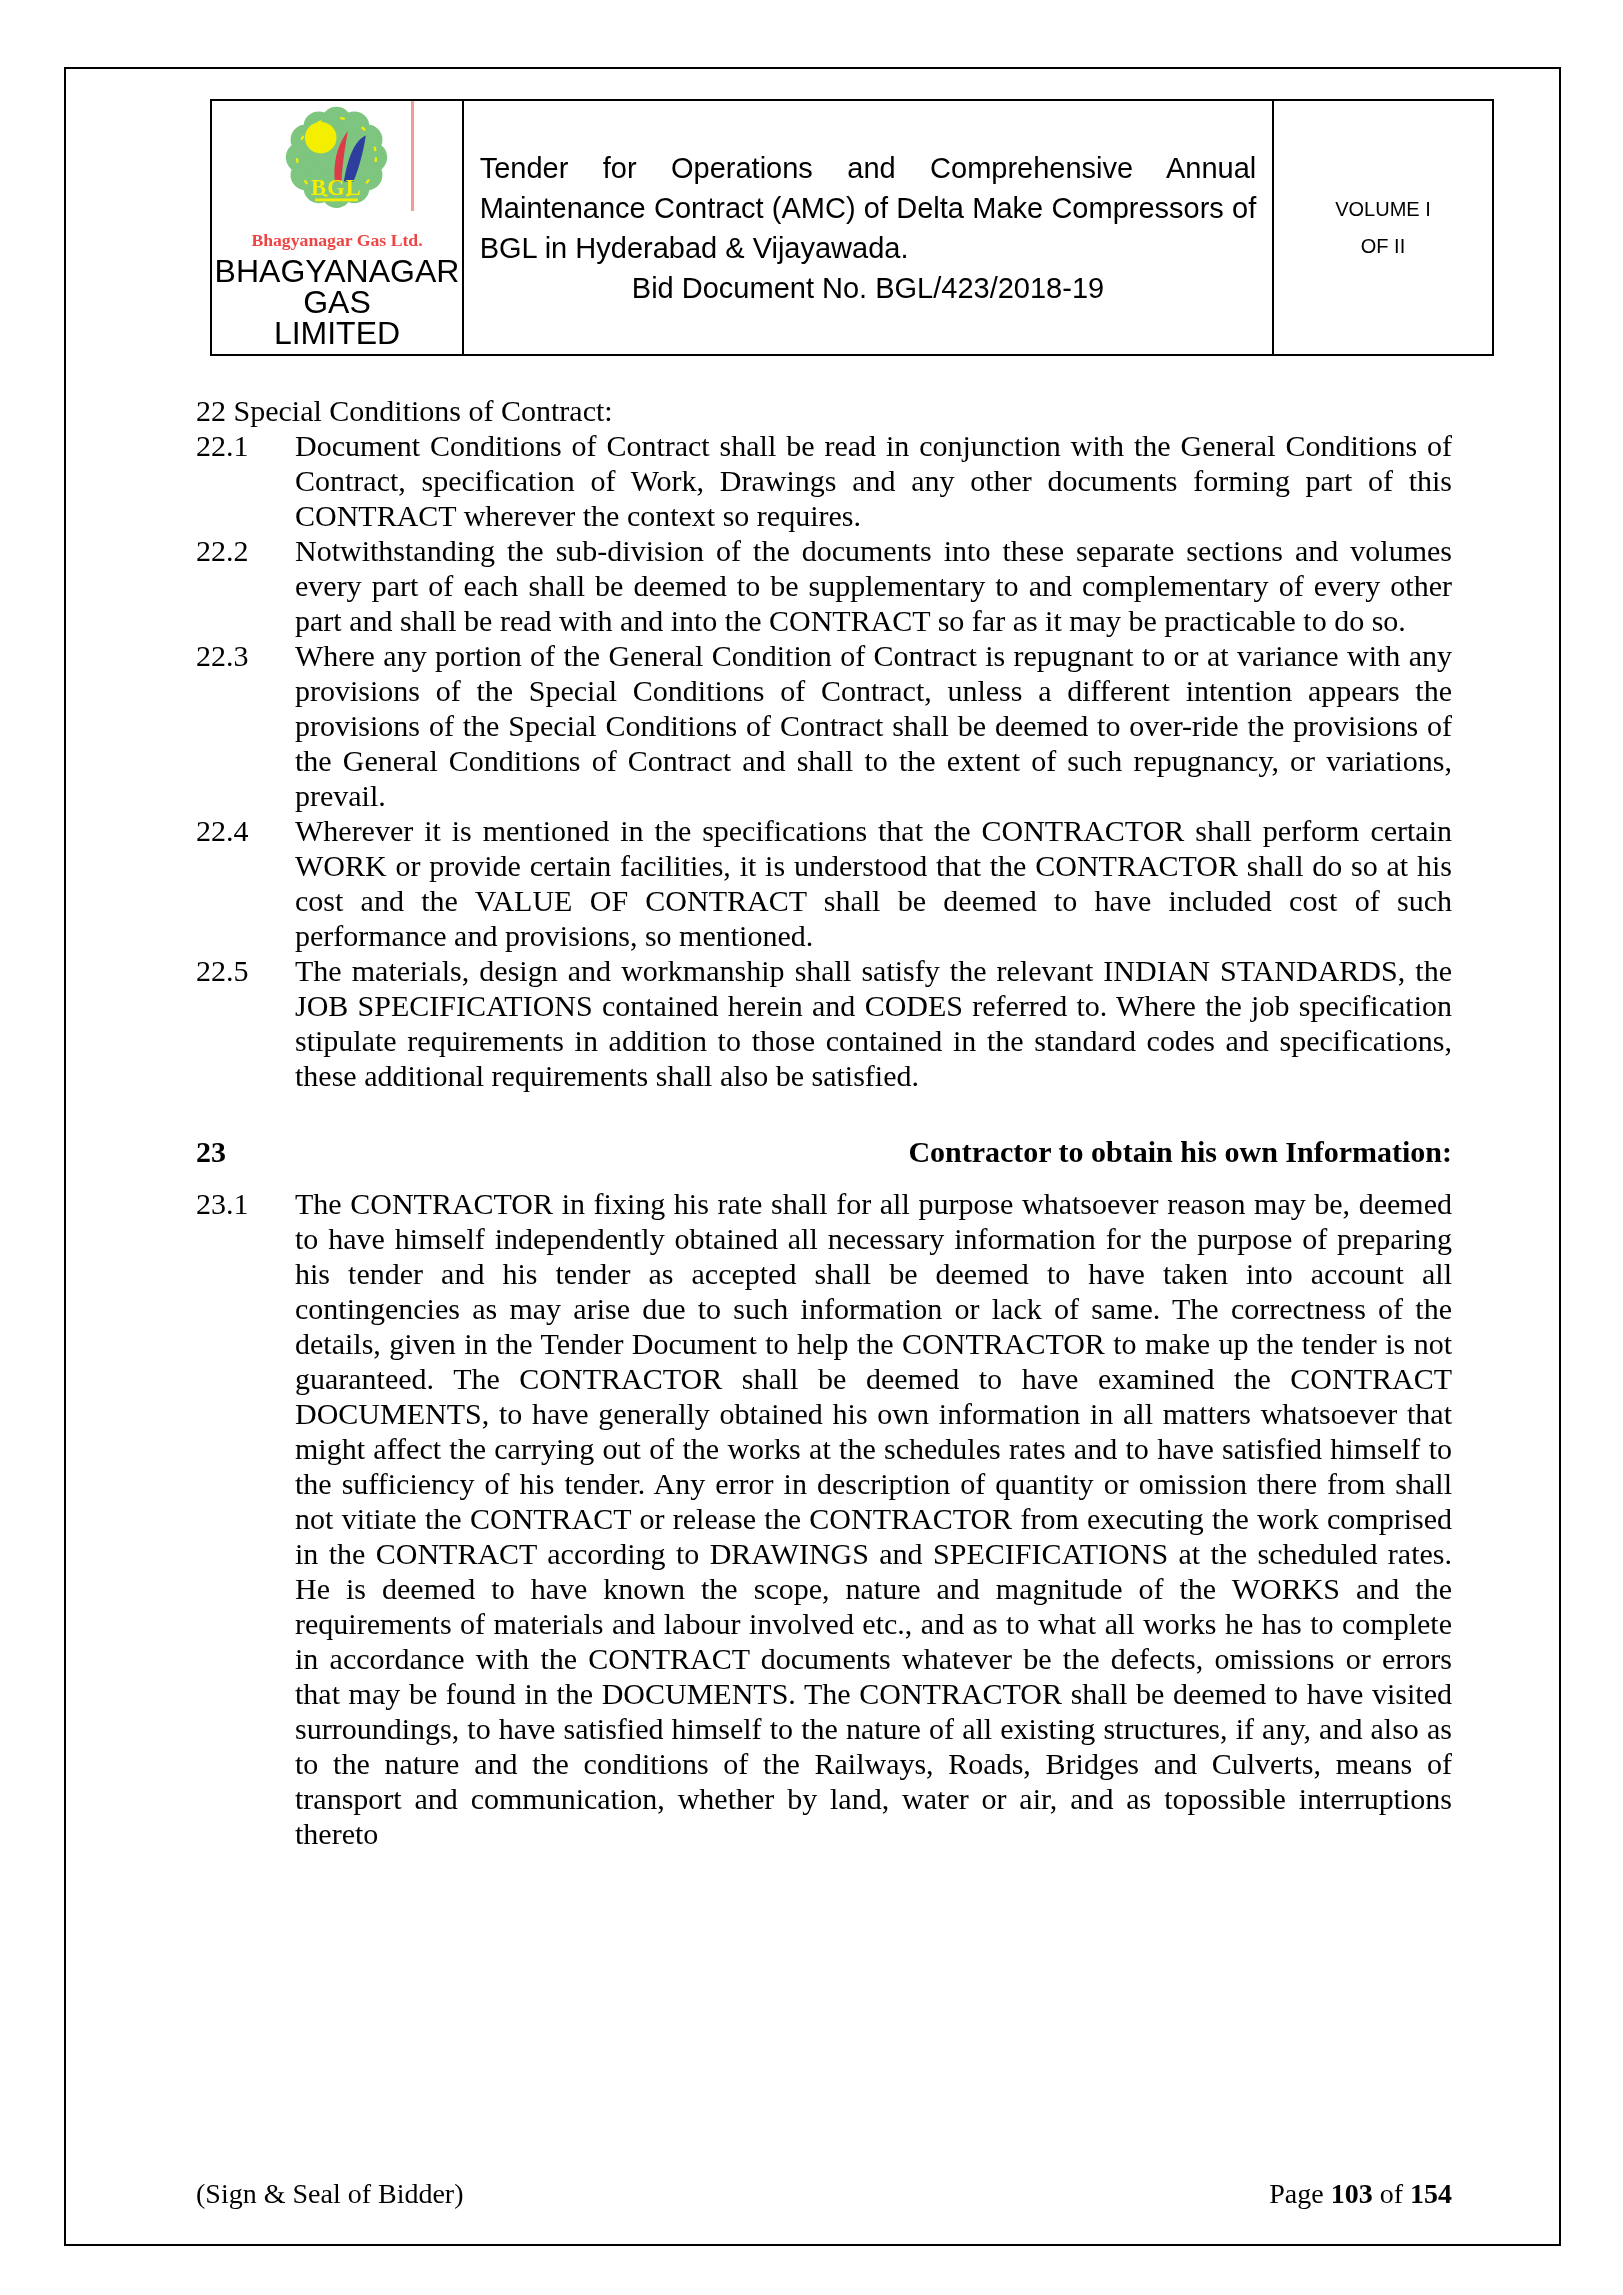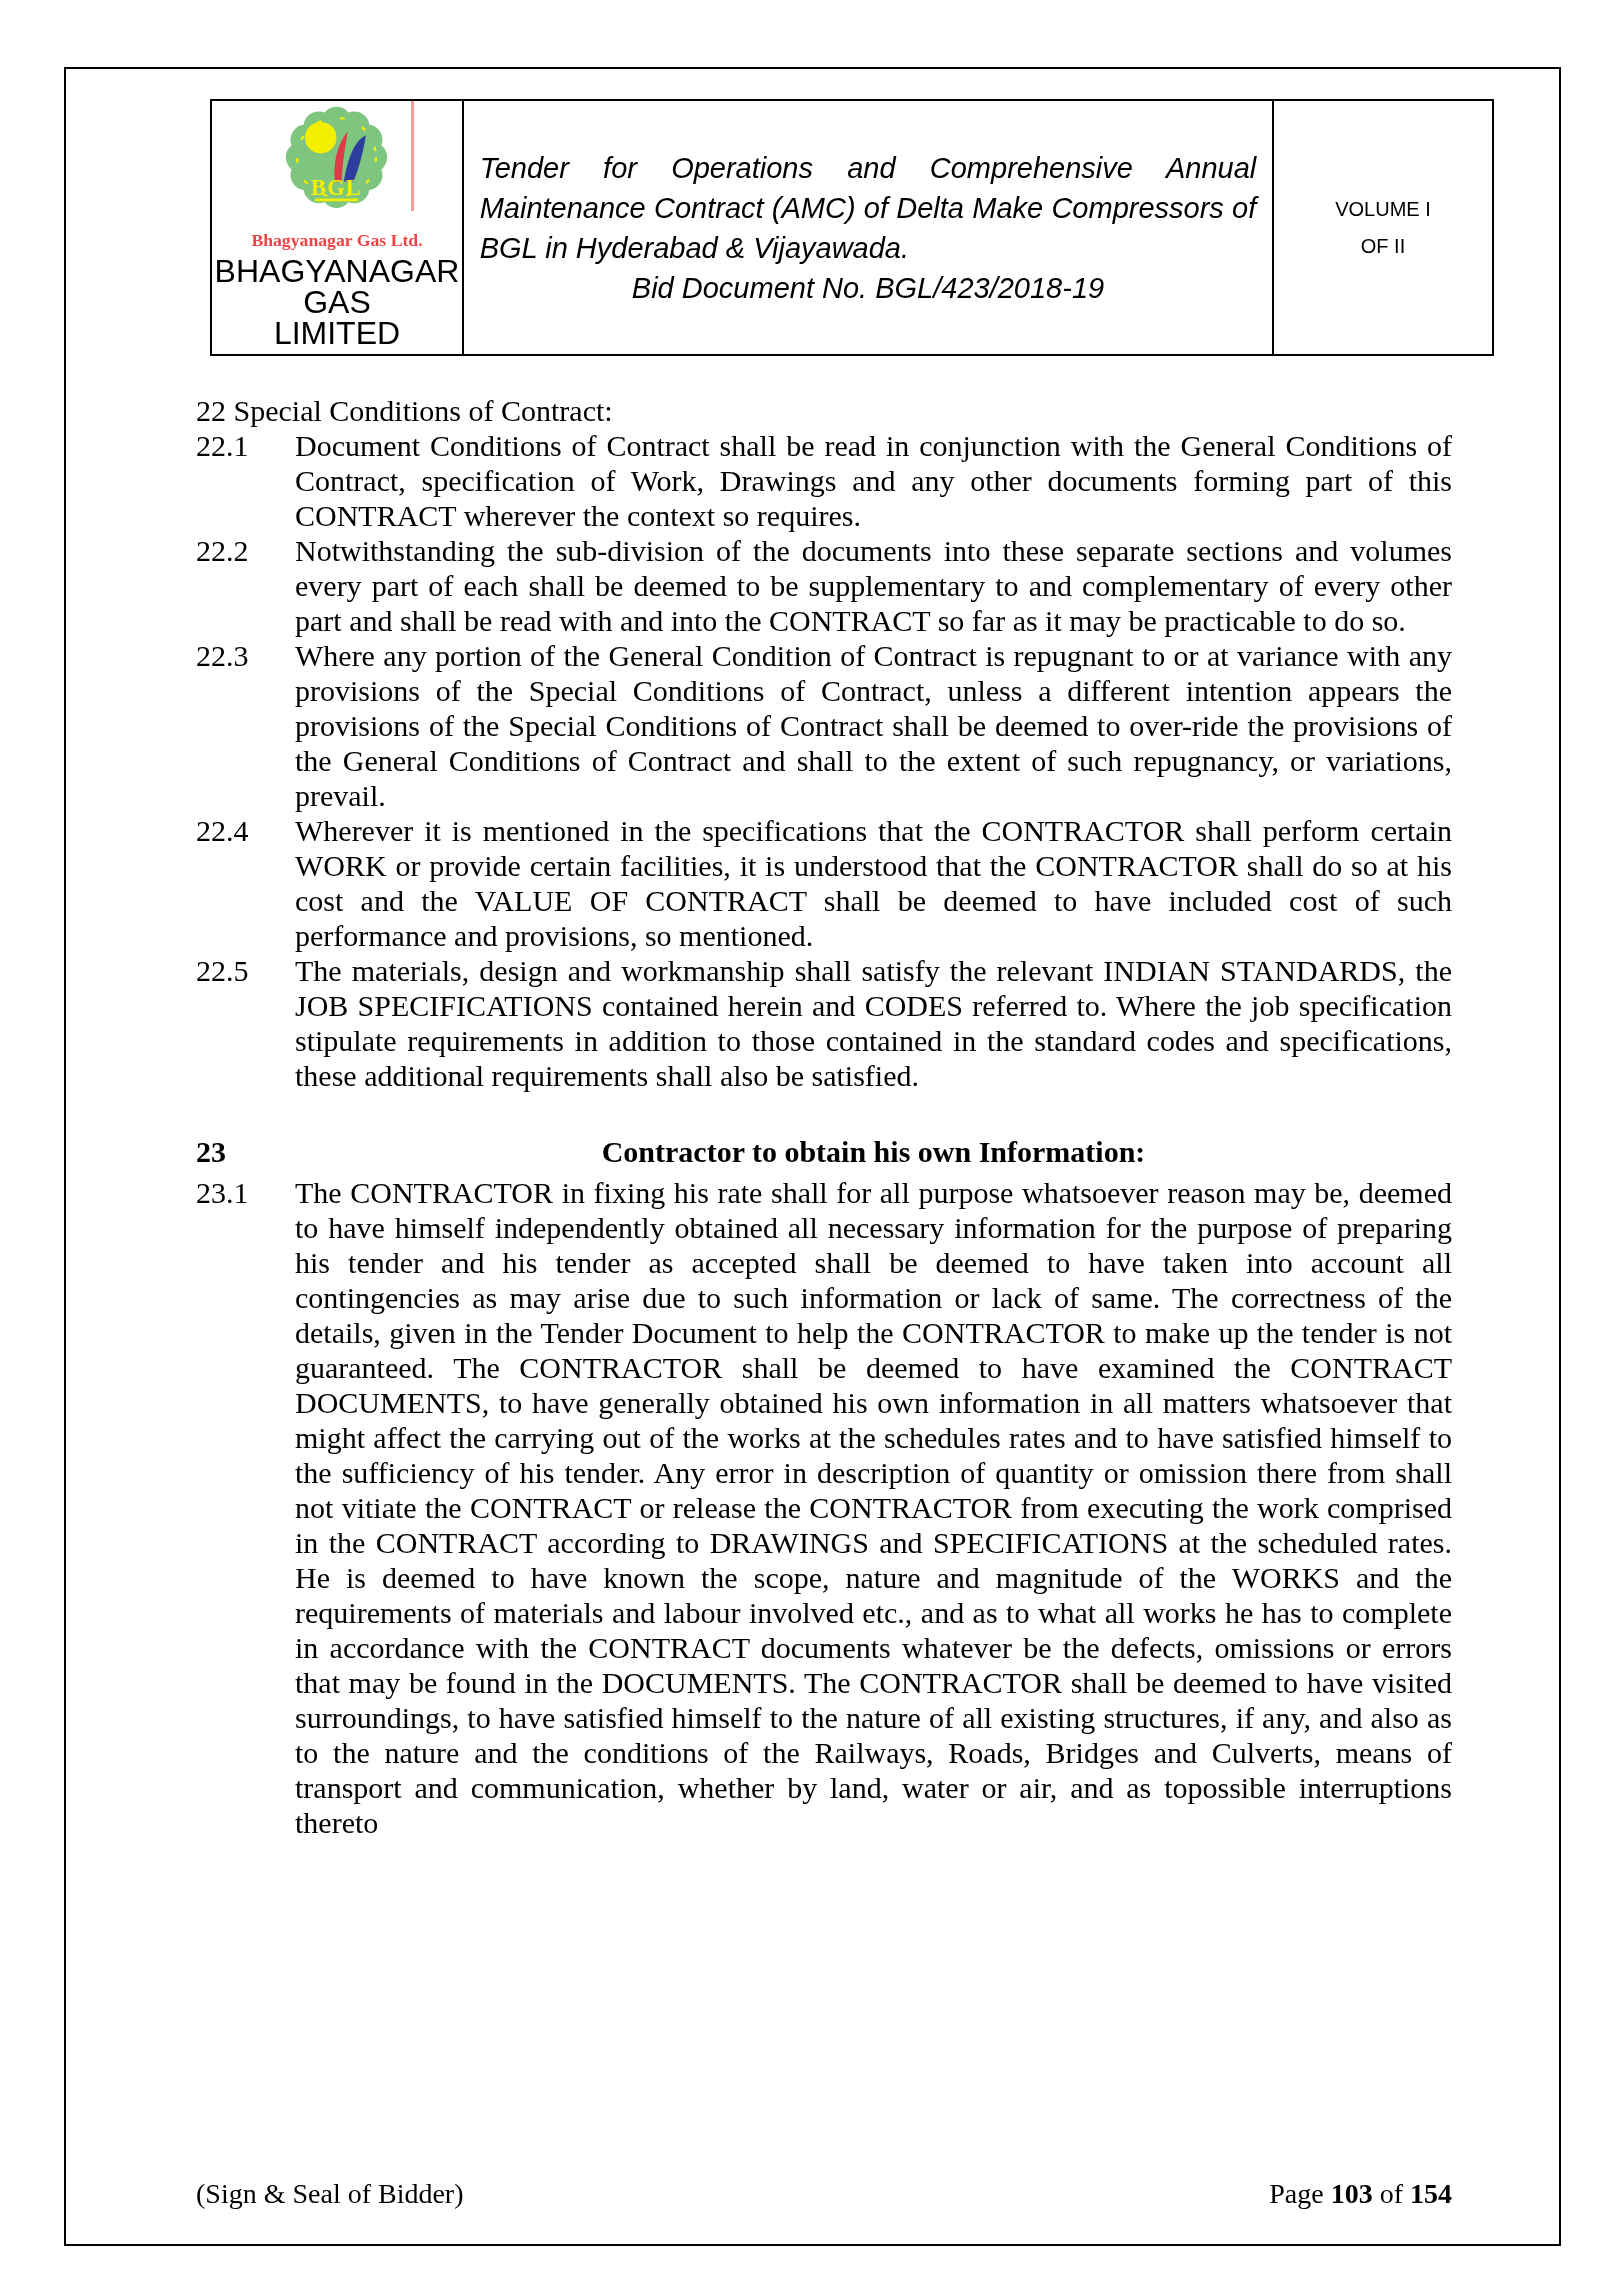--- a/index.html
+++ b/index.html
@@ -60,21 +60,20 @@
     line-height: 31px;
     color: #000;
     margin-top: 5.2px;
   }
   .title-cell {
     width: 810px;
     padding: 6.5px 15.7px 5.2px 15.7px;
     font-family: "Liberation Sans", sans-serif;
     font-size: 29px;
     line-height: 40px;
-    font-style: italic;
   }
   .tender-title { text-align: justify; }
   .bid-doc     { text-align: center; }
   .volume-cell {
     width: 220px;
     text-align: center;
     font-family: "Liberation Sans", sans-serif;
     font-size: 20px;
     line-height: 37px;
   }
@@ -103,22 +102,22 @@
   }
   .sec-heading-inline {
     font-weight: normal;
     margin-top: 37px;
     padding-left: 0;
     text-align: left;
   }
   .sec-heading-tab {
     font-weight: bold;
     margin-top: 41px;
-    margin-bottom: 6px;
-    text-align: center;
+    margin-bottom: 17px;
+    text-align: right;
   }
   
   .footer {
     position: absolute;
     left: 130px;
     right: 107px;
     bottom: 34px;
     display: flex;
     justify-content: space-between;
     font-size: 28px;

